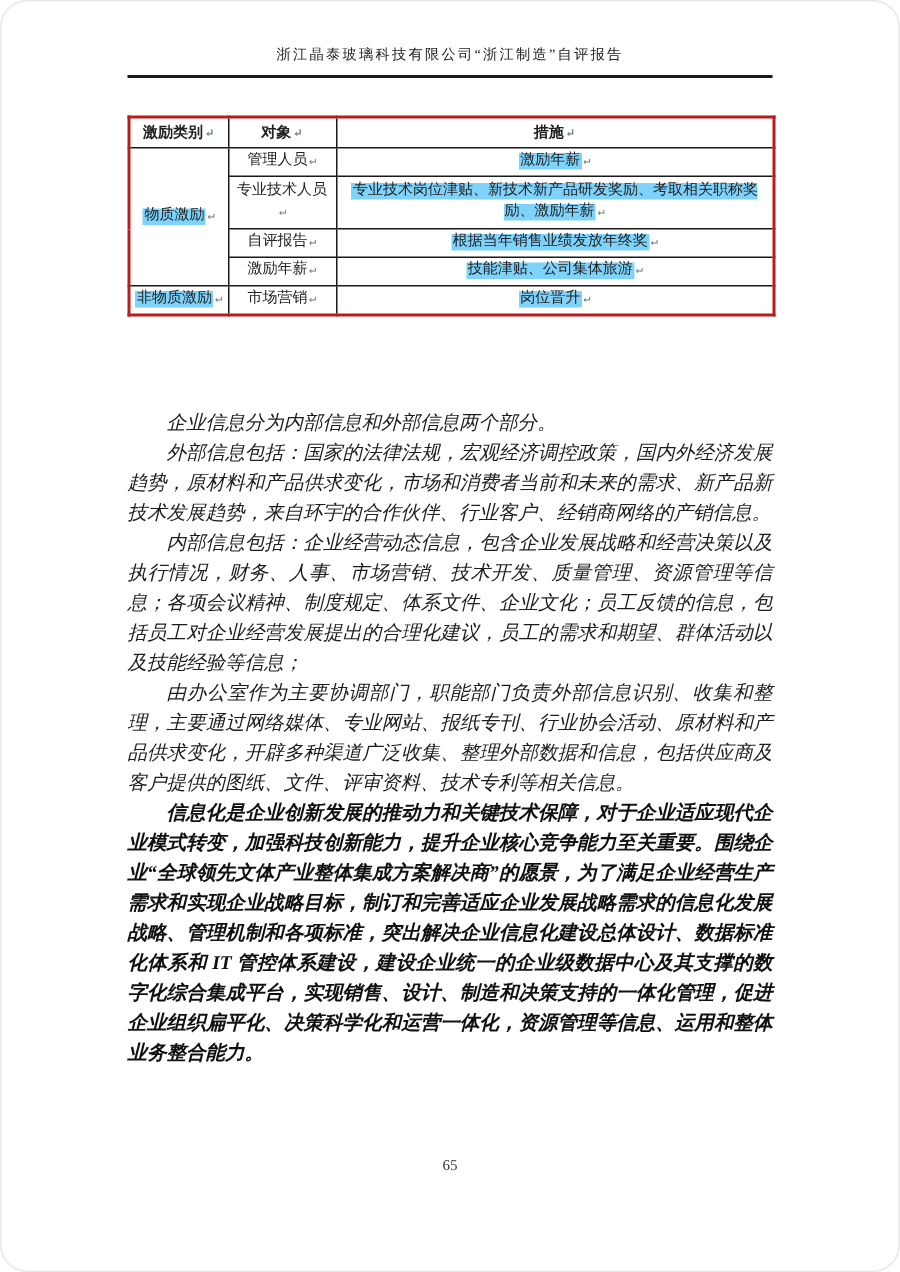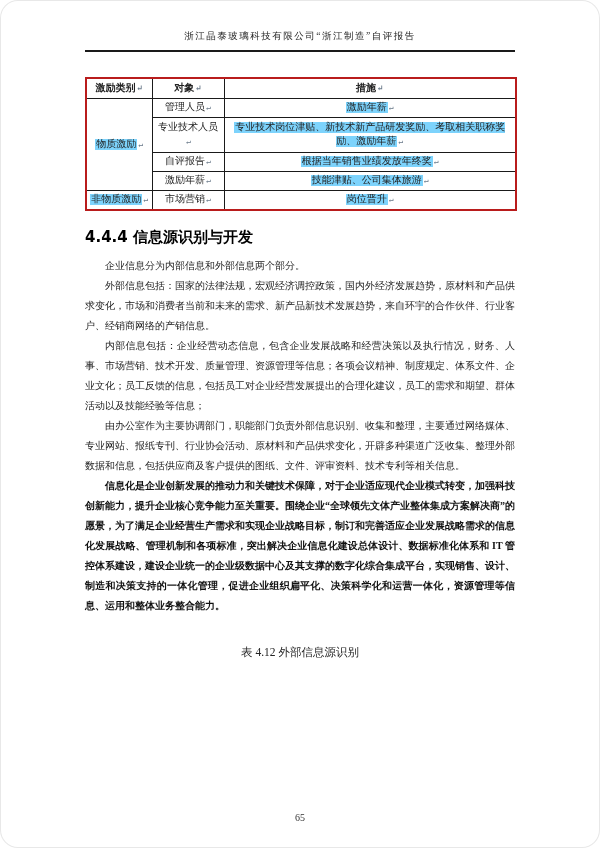--- a/index.html
+++ b/index.html
@@ -72,26 +72,27 @@
     top: 228px;
     left: 85px;
     width: 430px;
     font-family: "DejaVu Sans", "Liberation Sans", sans-serif;
     font-weight: bold;
     font-size: 15px;
     color: #000;
   }
   .body-text {
     position: absolute;
-    top: 256px;
+    top: 272px;
     left: 85px;
     width: 430px;
-    font-size: 10px;
+    font-size: 13px;
     line-height: 20px;
     text-align: justify;
+    font-style: italic;
   }
   .body-text p {
     margin: 0;
     text-indent: 2em;
   }
   .body-text p.emphasis {
     font-weight: bold;
     color: #111;
   }
   .table-caption {
@@ -104,21 +105,20 @@
     color: #222;
   }
   .page-number {
     position: absolute;
     top: 772px;
     left: 85px;
     width: 430px;
     text-align: center;
     font-size: 10px;
     color: #333;
-    margin-top: 40px;
   }
 </style>
 </head>
 <body>
 
 <div class="page">
 
   <div class="running-header">浙江晶泰玻璃科技有限公司“浙江制造”自评报告</div>
 
   <table class="doc-table">
@@ -151,27 +151,25 @@
         <td><span class="shaded">技能津贴、公司集体旅游</span><span class="cell-mark">↵</span></td>
       </tr>
       <tr>
         <td><span class="shaded">非物质激励</span><span class="cell-mark">↵</span></td>
         <td><span>市场营销</span><span class="cell-mark">↵</span></td>
         <td><span class="shaded">岗位晋升</span><span class="cell-mark">↵</span></td>
       </tr>
     </tbody>
   </table>
 
-  <div class="section-heading">4.4.4 信息源识别与开发</div>
 
   <div class="body-text">
     <p>企业信息分为内部信息和外部信息两个部分。</p>
     <p>外部信息包括：国家的法律法规，宏观经济调控政策，国内外经济发展趋势，原材料和产品供求变化，市场和消费者当前和未来的需求、新产品新技术发展趋势，来自环宇的合作伙伴、行业客户、经销商网络的产销信息。</p>
     <p>内部信息包括：企业经营动态信息，包含企业发展战略和经营决策以及执行情况，财务、人事、市场营销、技术开发、质量管理、资源管理等信息；各项会议精神、制度规定、体系文件、企业文化；员工反馈的信息，包括员工对企业经营发展提出的合理化建议，员工的需求和期望、群体活动以及技能经验等信息；</p>
     <p>由办公室作为主要协调部门，职能部门负责外部信息识别、收集和整理，主要通过网络媒体、专业网站、报纸专刊、行业协会活动、原材料和产品供求变化，开辟多种渠道广泛收集、整理外部数据和信息，包括供应商及客户提供的图纸、文件、评审资料、技术专利等相关信息。</p>
     <p class="emphasis">信息化是企业创新发展的推动力和关键技术保障，对于企业适应现代企业模式转变，加强科技创新能力，提升企业核心竞争能力至关重要。围绕企业“全球领先文体产业整体集成方案解决商”的愿景，为了满足企业经营生产需求和实现企业战略目标，制订和完善适应企业发展战略需求的信息化发展战略、管理机制和各项标准，突出解决企业信息化建设总体设计、数据标准化体系和 IT 管控体系建设，建设企业统一的企业级数据中心及其支撑的数字化综合集成平台，实现销售、设计、制造和决策支持的一体化管理，促进企业组织扁平化、决策科学化和运营一体化，资源管理等信息、运用和整体业务整合能力。</p>
   </div>
 
-  <div class="table-caption">表 4.12 外部信息源识别</div>
 
   <div class="page-number">65</div>
 
 </div>
 
 </body></html>

